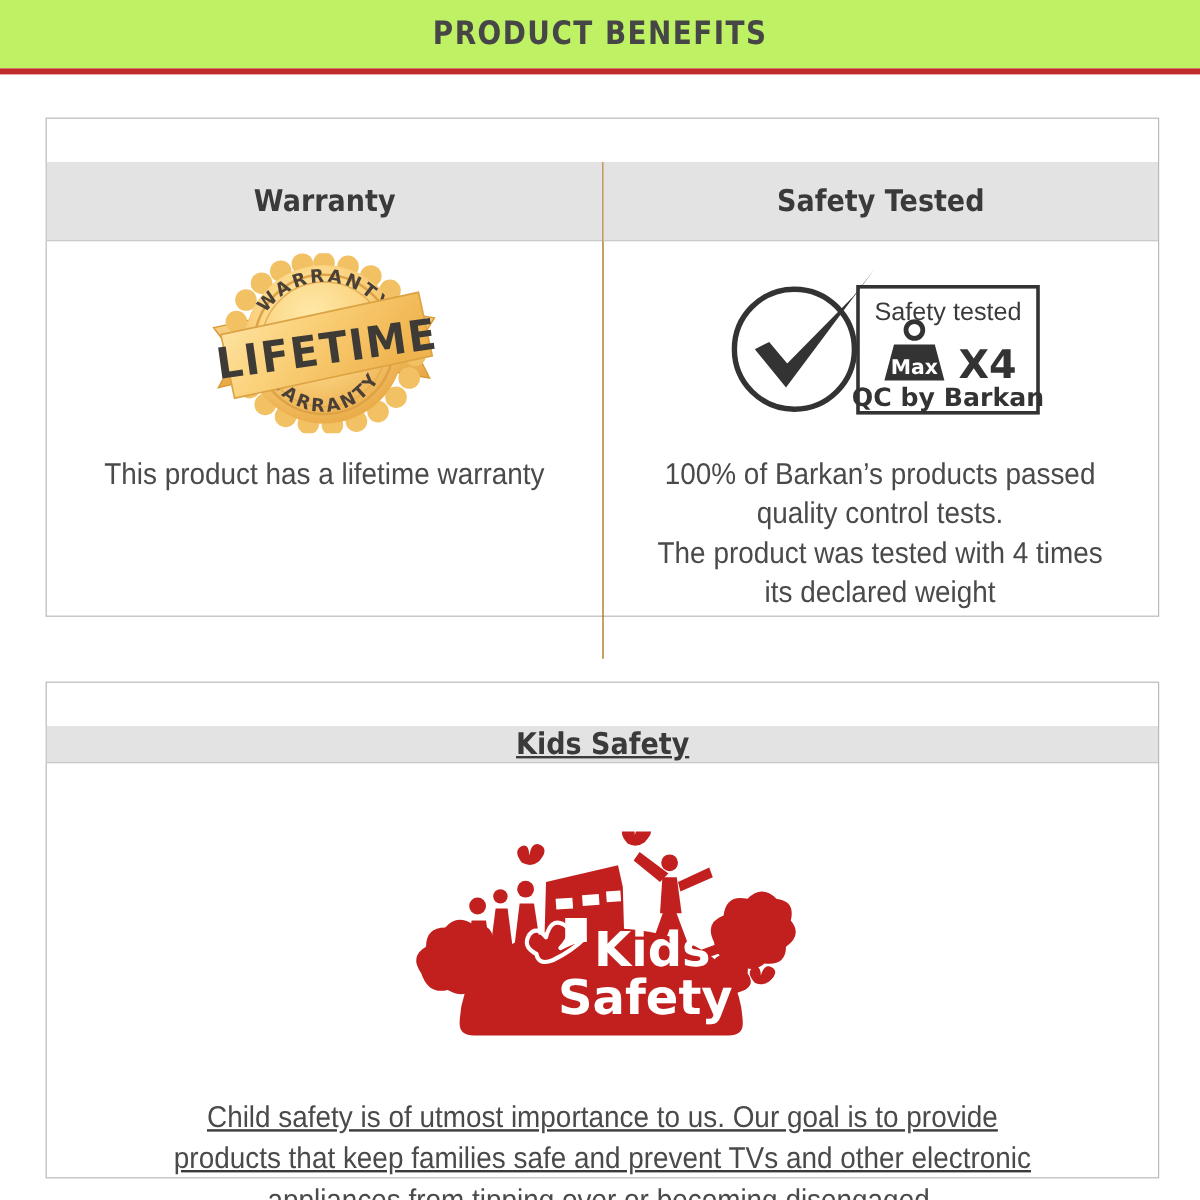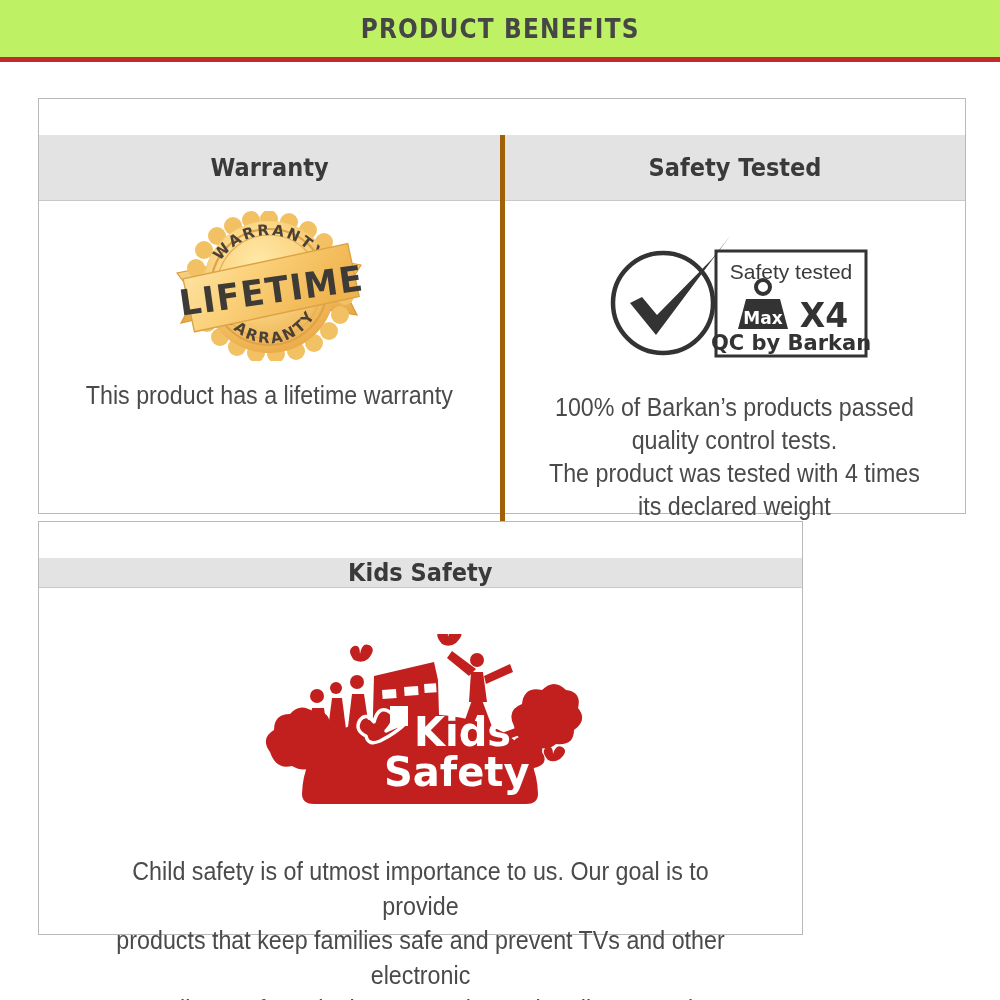--- a/index.html
+++ b/index.html
@@ -43,36 +43,36 @@
   }
 
   
   .panel {
     position: absolute;
     border: 1px solid #b9b9b9;
     background: #ffffff;
     box-sizing: border-box;
   }
   #panel-top    { left: 38px; top: 98px;  width: 928px; height: 416px; }
-  #panel-bottom { left: 38px; top: 521px; width: 765px; height: 414px; }
+  #panel-bottom { left: 38px; top: 568px; width: 928px; height: 414px; text-decoration: underline; }
 
   .panel-grid {
     display: flex;
     width: 100%;
     height: 100%;
     margin-top: 36px;
   }
   .col {
     flex: 1 1 0;
     display: flex;
     flex-direction: column;
     min-width: 0;
     box-sizing: border-box;
   }
-  .col + .col { border-left: 5px solid #a16207; gap: 12px; }
+  .col + .col { border-left: 1px solid #a16207; }
 
   .col-head {
     height: 66px;
     background: #e3e3e3;
     border-bottom: 1px solid #c9c9c9;
     display: flex;
     align-items: center;
     justify-content: center;
     box-sizing: border-box;
   }
@@ -93,21 +93,21 @@
     box-sizing: border-box;
   }
 
   .art-slot {
     display: flex;
     align-items: center;
     justify-content: center;
   }
   #warranty-art-slot { height: 170px; }
   #safety-art-slot   { height: 170px; }
-  #kids-art-slot     { height: 230px; padding-top: 18px; }
+  #kids-art-slot     { height: 230px; padding-top: 30px; }
 
   .body-text {
     text-align: center;
     font-family: "Liberation Sans", sans-serif;
     font-weight: 300;
     color: #4a4a4a;
     line-height: 1.32;
     transform: scaleX(0.93);
     white-space: pre-line;
   }

